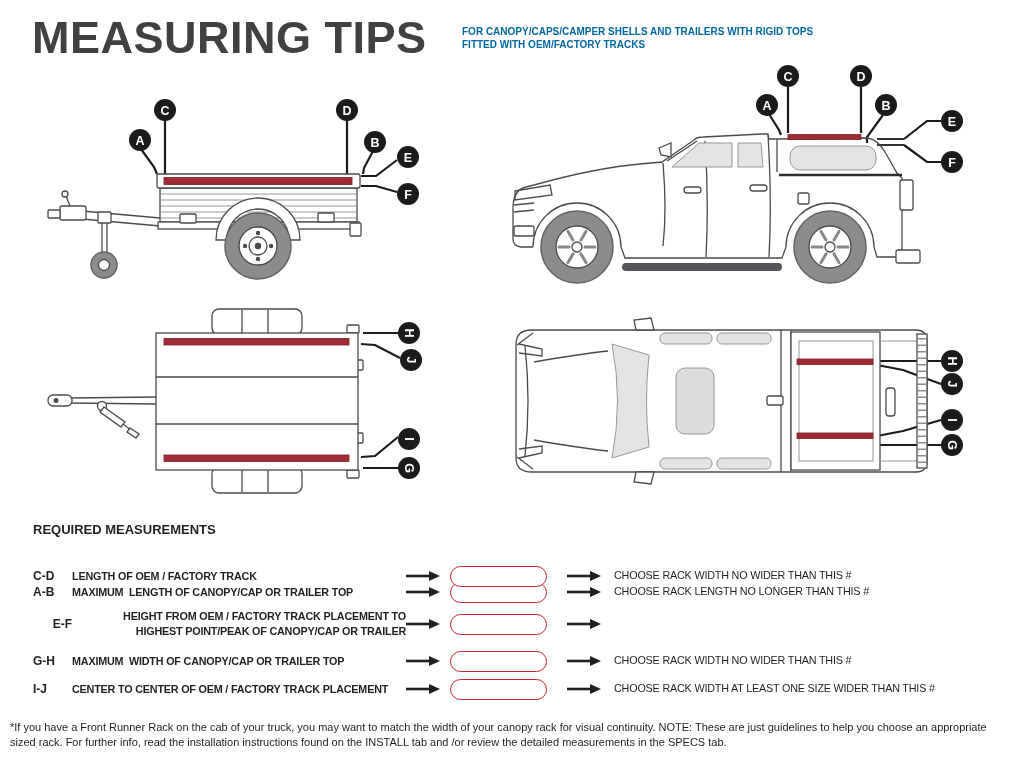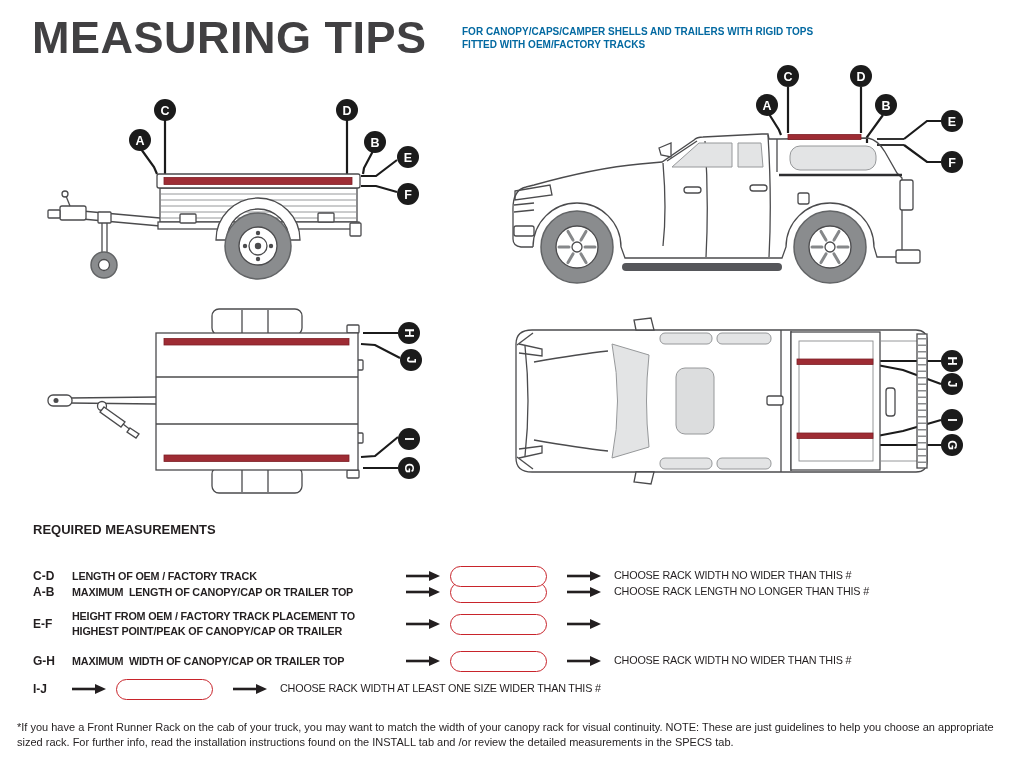--- a/index.html
+++ b/index.html
@@ -27,32 +27,32 @@
   .tire  { fill:#8A8C8E; stroke:#626466; stroke-width:1.5; }
   .track { fill:#9E2C34; stroke:#7D2026; stroke-width:.8; }
   .badge { fill:#1B1B1B; }
   .badge-letter { fill:#fff; font-family:"Liberation Sans",sans-serif; font-size:12.5px;
                   font-weight:700; text-anchor:middle; dominant-baseline:central; }
 
   .meas-head-label { position:absolute; left:33px;  top:522px; font-size:13px; font-weight:700; }
   .meas-note       { position:absolute; left:192px; top:522px; font-size:13px; font-weight:700; color:#D2232A; }
 
   .mrow { position:absolute; left:33px; display:flex; align-items:center; height:22px; }
-  .mrow.tall { height:36px; }
+  .mrow.tall { height:36px;text-align:right; }
   .m-range { width:39px; font-size:12px; font-weight:700; flex:none; }
   .m-desc  { width:334px; font-size:10.8px; font-weight:700; letter-spacing:-.2px;
              line-height:1.35; white-space:pre-wrap; flex:none; }
   .m-arrow { flex:none; }
   .m-pill  { flex:none; width:97px; height:21px; border:1.6px solid #C8242B;
              border-radius:11px; margin-left:10px; background:#fff; }
   .m-arrow2 { margin-left:20px; flex:none; }
   .m-guid  { margin-left:13px; width:404px; font-size:10.8px; font-weight:400;
              letter-spacing:-.2px; line-height:1.4; white-space:pre-line; flex:none; }
 
-  .footnote { position:absolute; left:17px; top:720px; width:990px; font-size:11px;
+  .footnote { position:absolute; left:10px; top:720px; width:990px; font-size:11px;
               font-weight:400; line-height:1.4; color:#231F20; white-space:pre-line; }
 </style>
 </head>
 <body>
 
 <div class="page">
 
   <div class="h-title">MEASURING TIPS</div>
   <div class="h-sub">FOR CANOPY/CAPS/CAMPER SHELLS AND TRAILERS WITH RIGID TOPS
 FITTED WITH OEM/FACTORY TRACKS</div>
@@ -390,20 +390,21 @@
     <div class="m-pill"></div>
     <svg class="m-arrow m-arrow2" width="34" height="10" viewBox="0 0 34 10">
         <line x1="0" y1="5" x2="23" y2="5" stroke="#231F20" stroke-width="2.6"></line>
         <polygon points="23,0 34,5 23,10" fill="#231F20"></polygon>
       </svg>
     <div class="m-guid">CHOOSE RACK WIDTH NO WIDER THAN THIS #</div>
   </div>
 
   <div class="mrow" style="top:678px;">
     <div class="m-range">I-J</div>
+    <div class="m-desc">CENTER TO CENTER OF OEM / FACTORY TRACK PLACEMENT</div>
     <svg class="m-arrow" width="34" height="10" viewBox="0 0 34 10">
         <line x1="0" y1="5" x2="23" y2="5" stroke="#231F20" stroke-width="2.6"></line>
         <polygon points="23,0 34,5 23,10" fill="#231F20"></polygon>
       </svg>
     <div class="m-pill"></div>
     <svg class="m-arrow m-arrow2" width="34" height="10" viewBox="0 0 34 10">
         <line x1="0" y1="5" x2="23" y2="5" stroke="#231F20" stroke-width="2.6"></line>
         <polygon points="23,0 34,5 23,10" fill="#231F20"></polygon>
       </svg>
     <div class="m-guid">CHOOSE RACK WIDTH AT LEAST ONE SIZE WIDER THAN THIS #</div>

